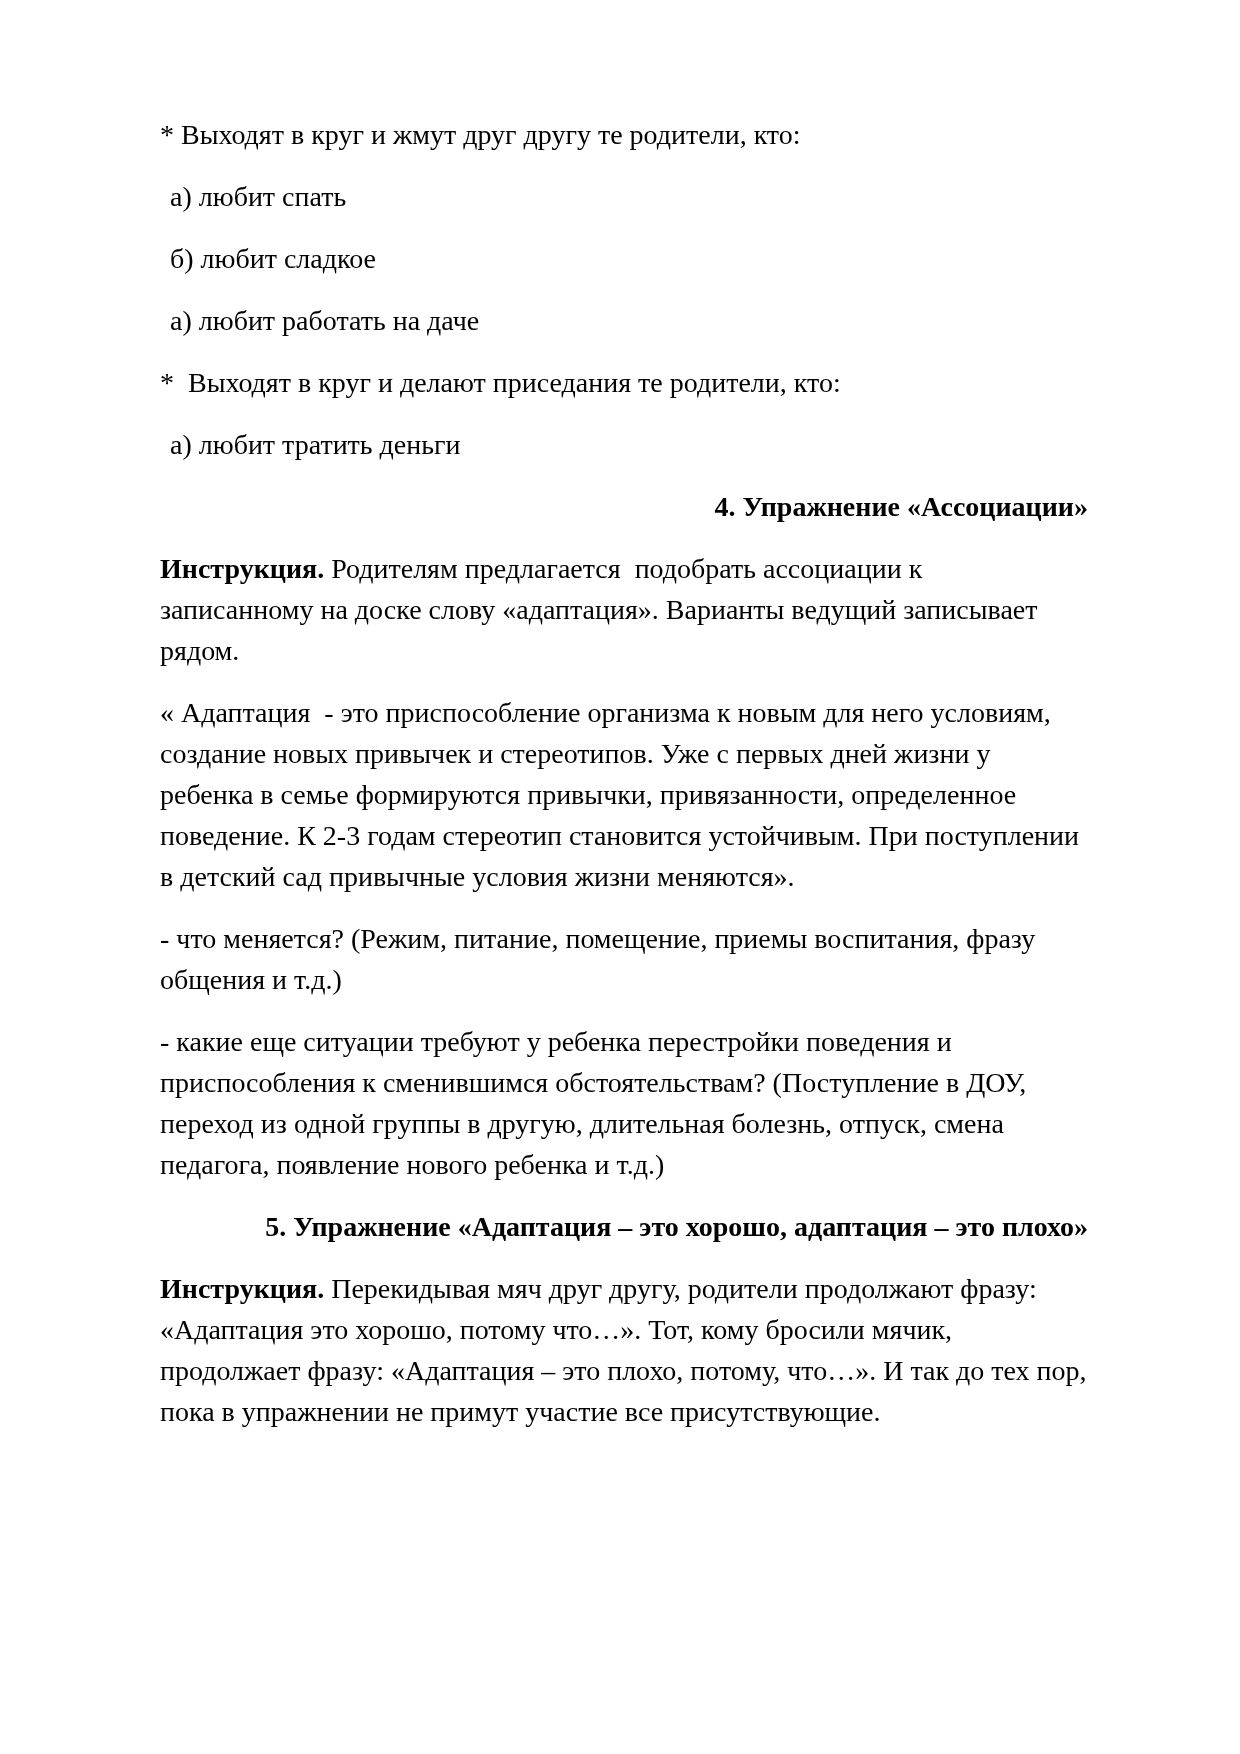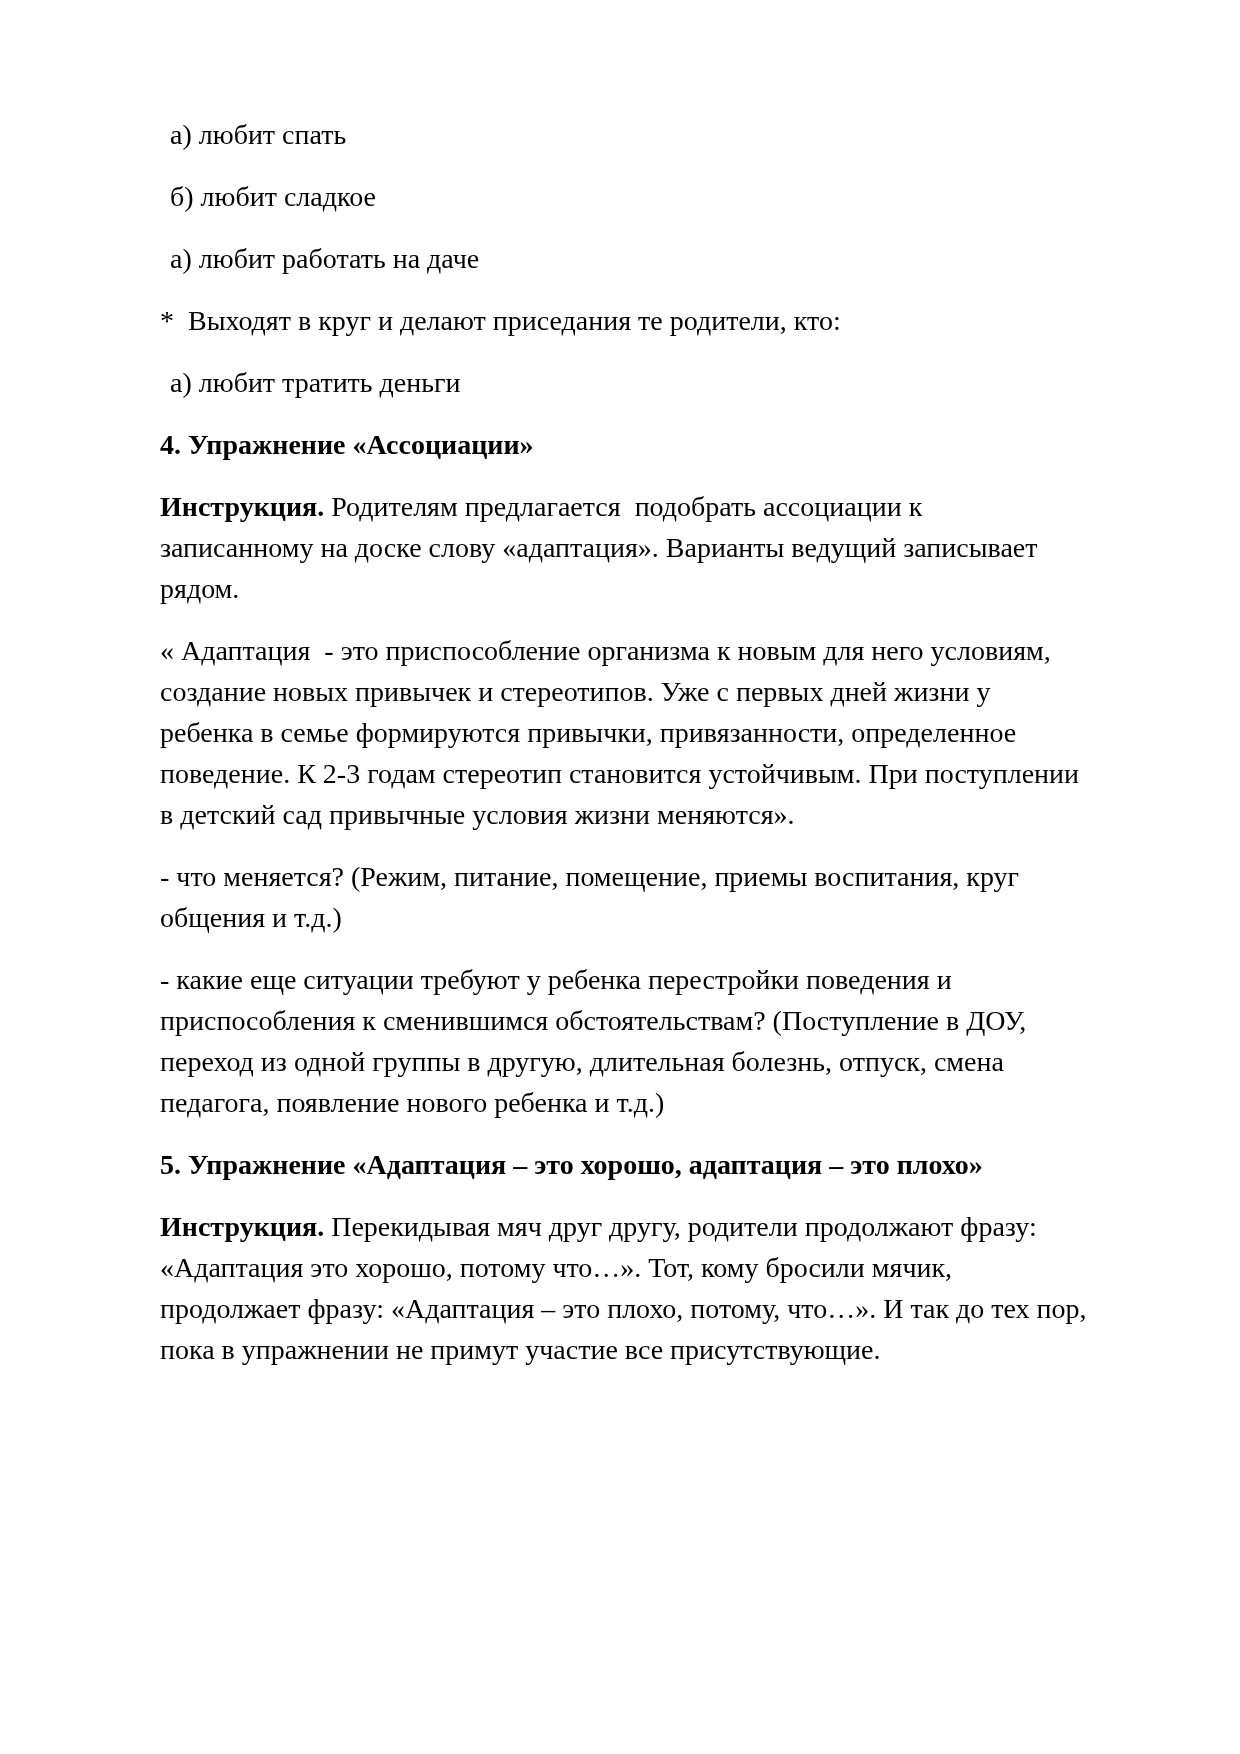--- a/index.html
+++ b/index.html
@@ -22,50 +22,52 @@
   }
   .content p {
     margin: 0 0 21px 0;
     font-size: 28px;
     line-height: 41px;
     white-space: pre-wrap;
     font-weight: normal;
   }
   .content p.heading {
     font-weight: bold;
+    text-align: right;
   }
   .content p.option {
     padding-left: 10px;
   }
   .lead {
     font-weight: bold;
   }
 </style>
 </head>
 <body>
 
 <div class="page">
   <div class="content">
 
+    <p>* Выходят в круг и жмут друг другу те родители, кто:</p>
     <p class="option">а) любит спать</p>
     <p class="option">б) любит сладкое</p>
 
     <p class="option">а) любит работать на даче</p>
 
     <p>*  Выходят в круг и делают приседания те родители, кто:</p>
     <p class="option">а) любит тратить деньги</p>
 
     <p class="heading">4. Упражнение «Ассоциации»</p>
 
     <p><span class="lead">Инструкция.</span><span> Родителям предлагается  подобрать ассоциации к  записанному на доске слову «адаптация». Варианты ведущий записывает  рядом.</span></p>
 
     <p>« Адаптация  - это приспособление организма к новым для него условиям, создание новых привычек и стереотипов. Уже с первых дней жизни у ребенка в семье формируются привычки, привязанности, определенное поведение. К 2-3 годам стереотип становится устойчивым. При поступлении в детский сад привычные условия жизни меняются».</p>
 
 
-    <p>- что меняется? (Режим, питание, помещение, приемы воспитания, круг общения и т.д.)</p>
+    <p>- что меняется? (Режим, питание, помещение, приемы воспитания, фразу общения и т.д.)</p>
     <p>- какие еще ситуации требуют у ребенка перестройки поведения и приспособления к сменившимся обстоятельствам? (Поступление в ДОУ, переход из одной группы в другую, длительная болезнь, отпуск, смена педагога, появление нового ребенка и т.д.)</p>
 
     <p class="heading">5. Упражнение «Адаптация – это хорошо, адаптация – это плохо»</p>
 
     <p><span class="lead">Инструкция.</span><span> Перекидывая мяч друг другу, родители продолжают фразу: «Адаптация это хорошо, потому что…». Тот, кому бросили мячик, продолжает фразу: «Адаптация – это плохо, потому, что…». И так до тех пор, пока в упражнении не примут участие все присутствующие.</span></p>
 
   </div>
 </div>
 
 </body></html>

